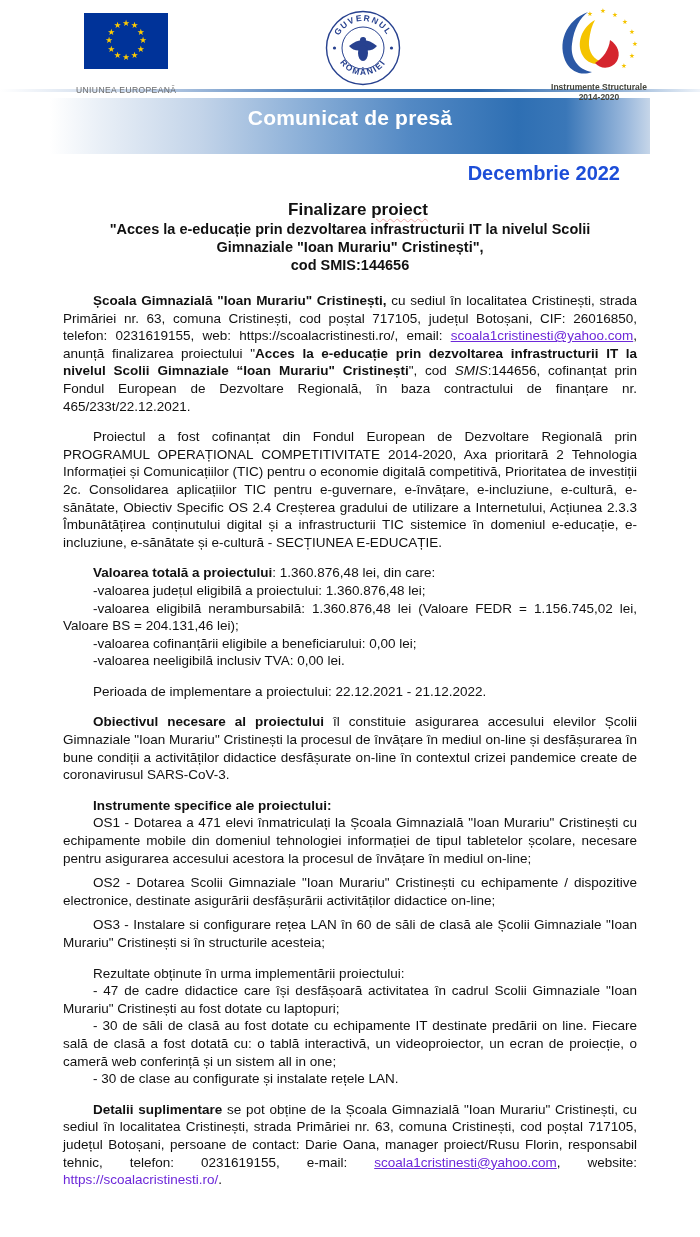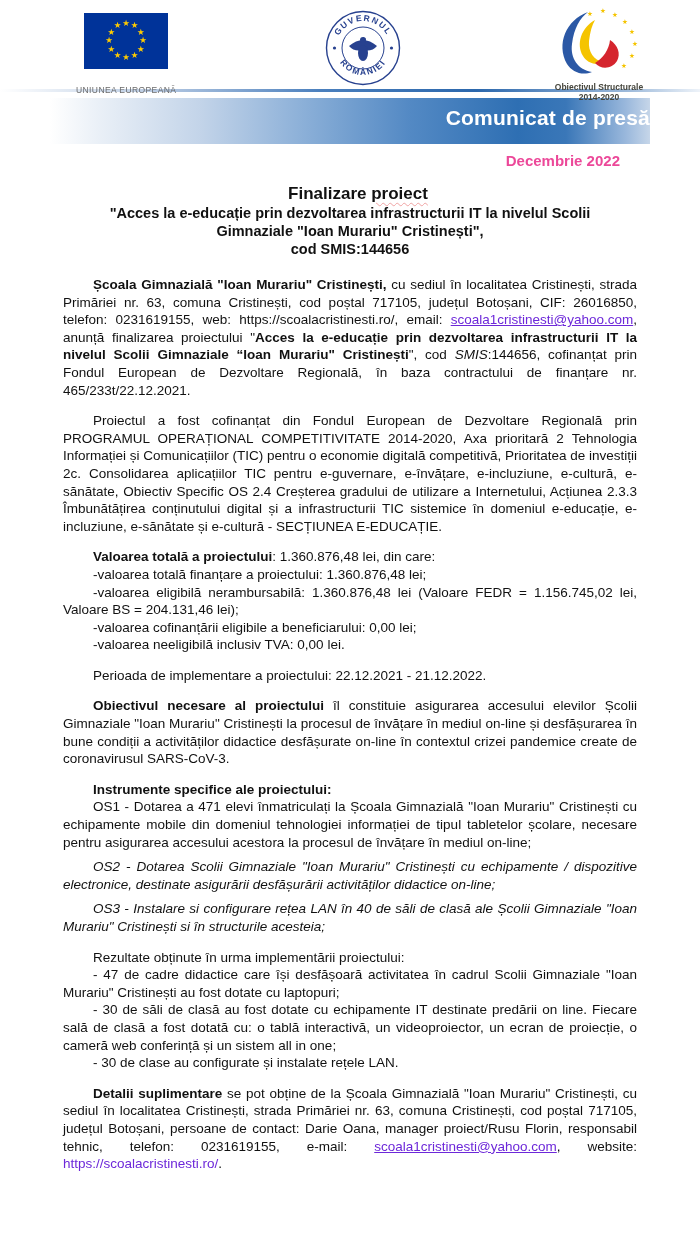--- a/index.html
+++ b/index.html
@@ -9,38 +9,38 @@
   
   .logos{display:flex;justify-content:space-between;align-items:flex-start;
          padding:12px 52px 0 76px;height:88px;box-sizing:border-box;}
   .logo{display:flex;flex-direction:column;align-items:center;}
   .logo-caption{font-size:8.5px;color:#6a6a6a;margin-top:15px;letter-spacing:.4px;white-space:nowrap;}
   .is-caption{font-size:8.5px;font-weight:bold;color:#45453c;margin-top:2px;line-height:10px;text-align:center;white-space:nowrap;}
 
   
   .rule{height:3px;margin-top:1px;
         background:linear-gradient(90deg,#ffffff 0%,#b9cbe3 22%,#4a7fbd 46%,#2b67ac 68%,#9fbbdb 90%,#eef3f9 100%);}
-  .banner{margin:6px 50px 0 50px;height:46px;line-height:40px;text-align:right;
+  .banner{margin:6px 50px 0 50px;height:56px;line-height:40px;text-align:center;
           background:linear-gradient(90deg,#ffffff 0%,#eaf0f7 8%,#c3d4e9 25%,#8cb0d8 42%,#5389c4 60%,#2e6fb3 78%,#3a77b8 86%,#9ab8dc 96%,#c6d6e9 100%);}
   .banner span{color:#ffffff;font-size:21px;font-weight:bold;letter-spacing:.2px;}
 
   
-  .date-row{margin:8px 80px 0 0;text-align:right;font-size:15px;font-weight:bold;color:#ec4899;}
+  .date-row{margin:8px 80px 0 0;text-align:right;font-size:20px;font-weight:bold;color:#1d4ed8;}
   .head{margin-top:14px;text-align:center;color:#111;}
   .head .h1{font-size:17px;font-weight:bold;line-height:21px;margin-left:16px;}
   .sq{text-decoration:underline;text-decoration-style:wavy;text-decoration-color:#f0a3a3;
       text-decoration-thickness:1px;text-underline-offset:3px;}
   .head .h2{font-size:14.5px;font-weight:bold;line-height:18px;}
 
   
   .content{margin:18px 63px 0 63px;}
   .content p{margin:0;text-align:justify;font-size:13.5px;line-height:17.6px;color:#111;}
   .ind{text-indent:30px;}
   .gap{margin-top:13px !important;}
-  .gap-sm{margin-top:7px !important;font-style:italic;}
+  .gap-sm{margin-top:7px !important;}
   b{font-weight:bold;}
   .lnk{color:#6d28d9;text-decoration:none;cursor:pointer;}
   .lnk.u{text-decoration:underline;}
 </style>
 </head>
 <body>
 
 <div class="page">
 
   <div class="logos">
@@ -101,21 +101,21 @@
             <text x="53" y="5">★</text>
             <text x="65" y="9">★</text>
           <text x="75" y="16">★</text>
             <text x="82" y="26">★</text>
             <text x="85" y="38">★</text>
           <text x="82" y="50">★</text>
             <text x="74" y="60">★</text>
         </g>
       </svg>
       <div class="is-caption">
-        <div>Obiectivul Structurale</div>
+        <div>Instrumente Structurale</div>
         <div>2014-2020</div>
       </div>
     </div>
   </div>
 
   <div class="rule"></div>
   <div class="banner">
     <span>Comunicat de presă</span>
   </div>
 
@@ -130,33 +130,33 @@
     <div class="h2">cod SMIS:144656</div>
   </div>
 
   <div class="content">
 
     <p class="ind"><b>Școala Gimnazială "Ioan Murariu" Cristinești,</b><span> cu sediul în localitatea Cristinești, strada Primăriei nr. 63, comuna Cristinești, cod poștal 717105, județul Botoșani, CIF: 26016850, telefon: 0231619155, web: https://scoalacristinesti.ro/, email: </span><a class="lnk u">scoala1cristinesti@yahoo.com</a><span>, anunță finalizarea proiectului "</span><b>Acces la e-educație prin dezvoltarea infrastructurii IT la nivelul Scolii Gimnaziale “Ioan Murariu" Cristinești</b><span>", cod </span><i>SMIS</i><span>:144656, cofinanțat prin Fondul European de Dezvoltare Regională, în baza contractului de finanțare nr. 465/233t/22.12.2021.</span></p>
 
     <p class="ind gap">Proiectul a fost cofinanțat din Fondul European de Dezvoltare Regională prin PROGRAMUL OPERAȚIONAL COMPETITIVITATE 2014-2020, Axa prioritară 2 Tehnologia Informației și Comunicațiilor (TIC) pentru o economie digitală competitivă, Prioritatea de investiții 2c. Consolidarea aplicațiilor TIC pentru e-guvernare, e-învățare, e-incluziune, e-cultură, e-sănătate, Obiectiv Specific OS 2.4 Creșterea gradului de utilizare a Internetului, Acțiunea 2.3.3 Îmbunătățirea conținutului digital și a infrastructurii TIC sistemice în domeniul e-educație, e-incluziune, e-sănătate și e-cultură - SECȚIUNEA E-EDUCAȚIE.</p>
 
     <p class="ind gap"><b>Valoarea totală a proiectului</b><span>: 1.360.876,48 lei, din care:</span></p>
-    <p class="ind">-valoarea totală finanțare a proiectului: 1.360.876,48 lei;</p>
+    <p class="ind">-valoarea județul eligibilă a proiectului: 1.360.876,48 lei;</p>
     <p class="ind">-valoarea eligibilă nerambursabilă: 1.360.876,48 lei (Valoare FEDR = 1.156.745,02 lei, Valoare BS = 204.131,46 lei);</p>
     <p class="ind">-valoarea cofinanțării eligibile a beneficiarului: 0,00 lei;</p>
     <p class="ind">-valoarea neeligibilă inclusiv TVA: 0,00 lei.</p>
 
     <p class="ind gap">Perioada de implementare a proiectului: 22.12.2021 - 21.12.2022.</p>
 
     <p class="ind gap"><b>Obiectivul necesare al proiectului</b><span> îl constituie asigurarea accesului elevilor Școlii Gimnaziale "Ioan Murariu" Cristinești la procesul de învățare în mediul on-line și desfășurarea în bune condiții a activităților didactice desfășurate on-line în contextul crizei pandemice create de coronavirusul SARS-CoV-3.</span></p>
 
     <p class="ind gap"><b>Instrumente specifice ale proiectului:</b></p>
     <p class="ind">OS1 - Dotarea a 471 elevi înmatriculați la Școala Gimnazială "Ioan Murariu" Cristinești cu echipamente mobile din domeniul tehnologiei informației de tipul tabletelor școlare, necesare pentru asigurarea accesului acestora la procesul de învățare în mediul on-line;</p>
     <p class="ind gap-sm">OS2 - Dotarea Scolii Gimnaziale "Ioan Murariu" Cristinești cu echipamente / dispozitive electronice, destinate asigurării desfășurării activităților didactice on-line;</p>
-    <p class="ind gap-sm">OS3 - Instalare si configurare rețea LAN în 40 de săli de clasă ale Școlii Gimnaziale "Ioan Murariu" Cristinești si în structurile acesteia;</p>
+    <p class="ind gap-sm">OS3 - Instalare si configurare rețea LAN în 60 de săli de clasă ale Școlii Gimnaziale "Ioan Murariu" Cristinești si în structurile acesteia;</p>
 
     <p class="ind gap">Rezultate obținute în urma implementării proiectului:</p>
     <p class="ind">- 47 de cadre didactice care își desfășoară activitatea în cadrul Scolii Gimnaziale "Ioan Murariu" Cristinești au fost dotate cu laptopuri;</p>
     <p class="ind">- 30 de săli de clasă au fost dotate cu echipamente IT destinate predării on line. Fiecare sală de clasă a fost dotată cu: o tablă interactivă, un videoproiector, un ecran de proiecție, o cameră web conferință și un sistem all in one;</p>
     <p class="ind">- 30 de clase au configurate și instalate rețele LAN.</p>
 
     <p class="ind gap"><b>Detalii suplimentare</b><span> se pot obține de la Școala Gimnazială "Ioan Murariu" Cristinești, cu sediul în localitatea Cristinești, strada Primăriei nr. 63, comuna Cristinești, cod poștal 717105, județul Botoșani, persoane de contact: Darie Oana, manager proiect/Rusu Florin, responsabil tehnic, telefon: 0231619155, e-mail: </span><a class="lnk u">scoala1cristinesti@yahoo.com</a><span>, website: </span><a class="lnk">https://scoalacristinesti.ro/</a><span>.</span></p>
 
   </div>
 </div>

